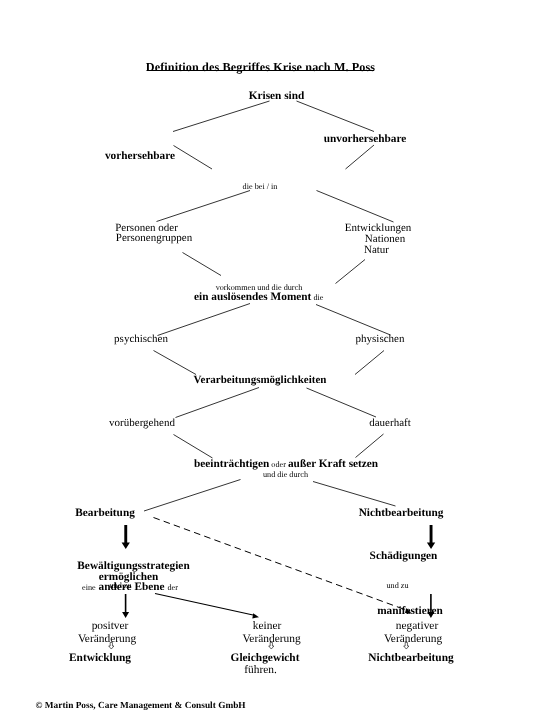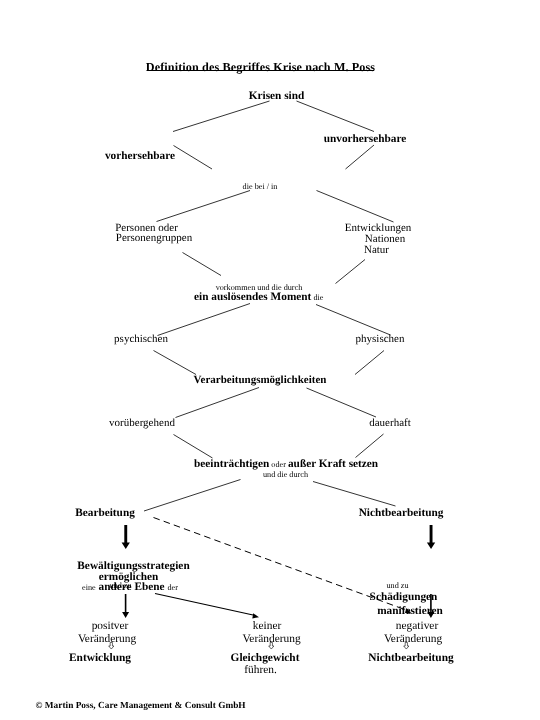--- a/index.html
+++ b/index.html
@@ -97,21 +97,21 @@
 <div class="lbl ctr f7" style="left:259.5px;top:471px;margin-left:26px;">und die durch</div>
 
 <div class="lbl ctr f11b" style="left:105px;top:508px;">Bearbeitung</div>
 <div class="lbl ctr f11b" style="left:401px;top:508px;">Nichtbearbeitung</div>
 
 <div class="lbl ctr f11b" style="left:130px;top:550px;margin-top:32px;"><span class="f7" style="font-weight:normal;">eine</span> <span>andere Ebene</span> <span class="f7" style="font-weight:normal;">der</span></div>
 <div class="lbl ctr f11b" style="left:133.5px;top:561px;">Bewältigungsstrategien</div>
 <div class="lbl ctr f11b" style="left:128.5px;top:571.5px;">ermöglichen</div>
 <div class="lbl ctr f7" style="left:120.5px;top:582px;">und zu</div>
 
-<div class="lbl ctr f11b" style="left:403.5px;top:550.5px;margin-top:41px;">Schädigungen</div>
+<div class="lbl ctr f11b" style="left:403.5px;top:550.5px;">Schädigungen</div>
 <div class="lbl ctr f11b" style="left:410px;top:562px;margin-top:44px;">manifestieren</div>
 <div class="lbl ctr f7" style="left:397.5px;top:582px;">und zu</div>
 
 <div class="lbl ctr f11r" style="left:110px;top:620.5px;">positver</div>
 <div class="lbl ctr f11r" style="left:107px;top:633.5px;">Veränderung</div>
 <div class="glyph" style="left:107.8px;top:641.5px;">
       <svg viewBox="0 0 14 16">
         <path d="M4.6 1 H9.4 V8.5 H12.6 L7 15 L1.4 8.5 H4.6 Z" fill="none" stroke="#000" stroke-width="1.25"></path>
       </svg>
     </div>

